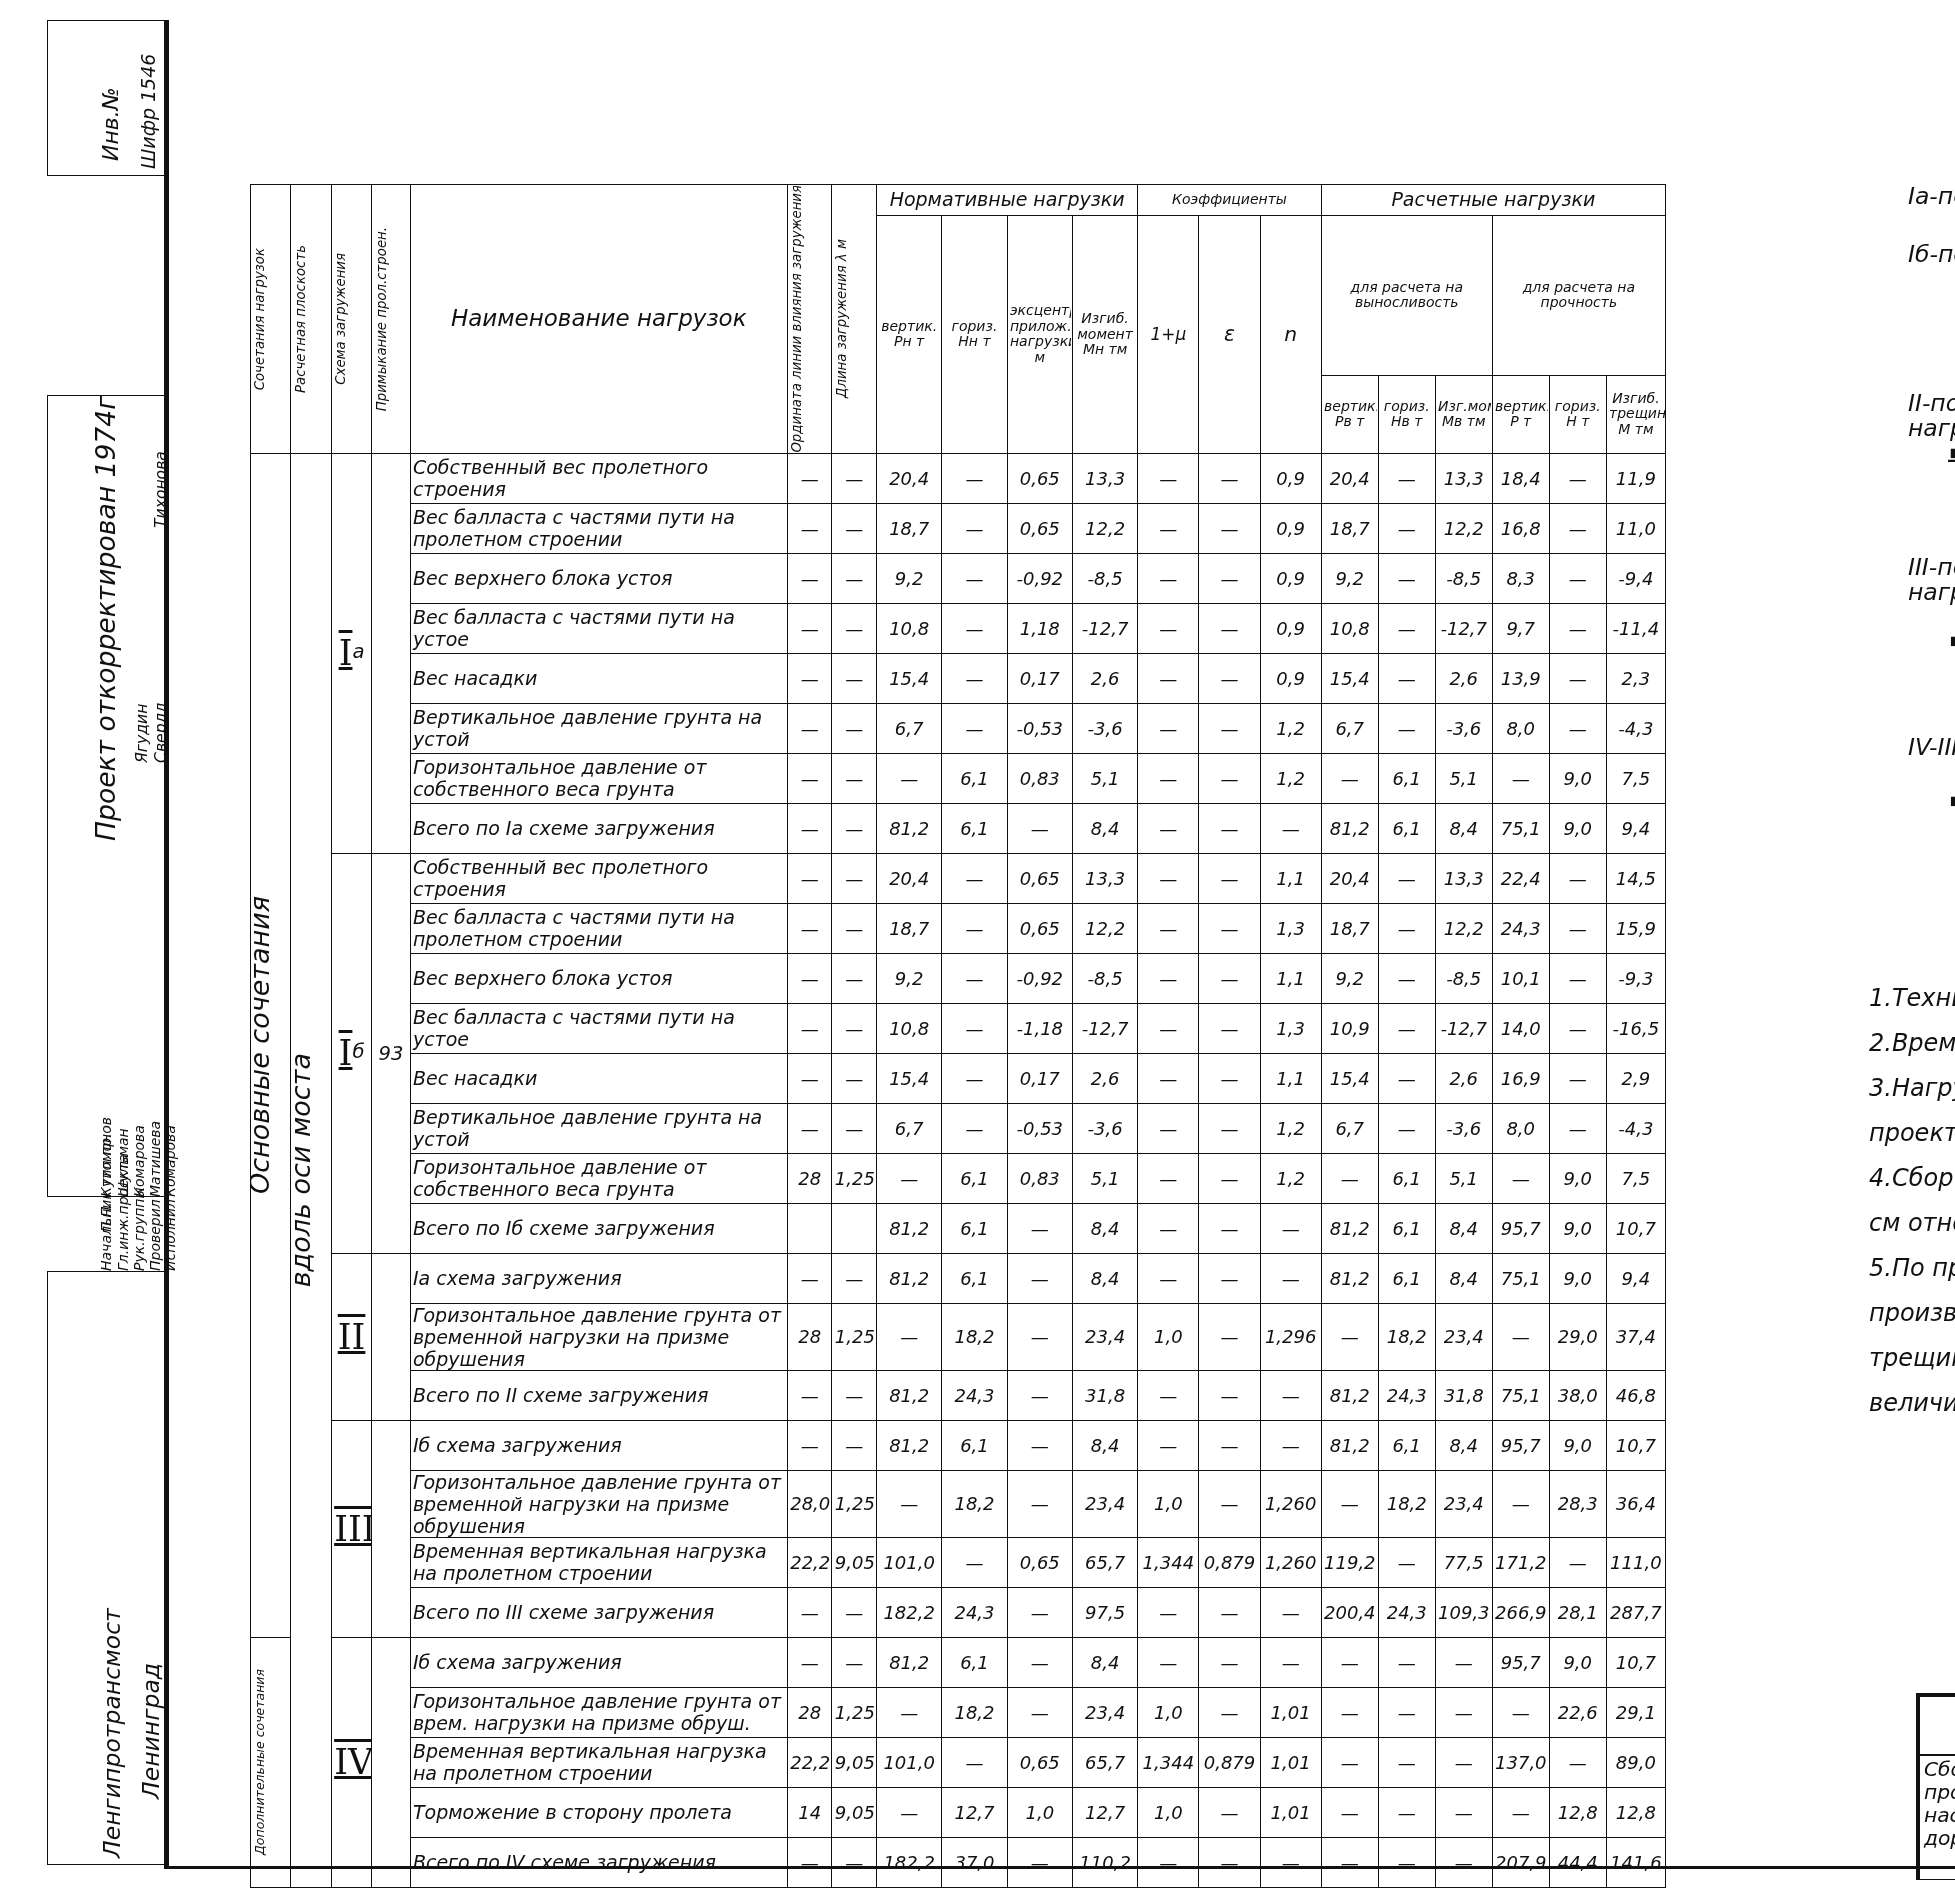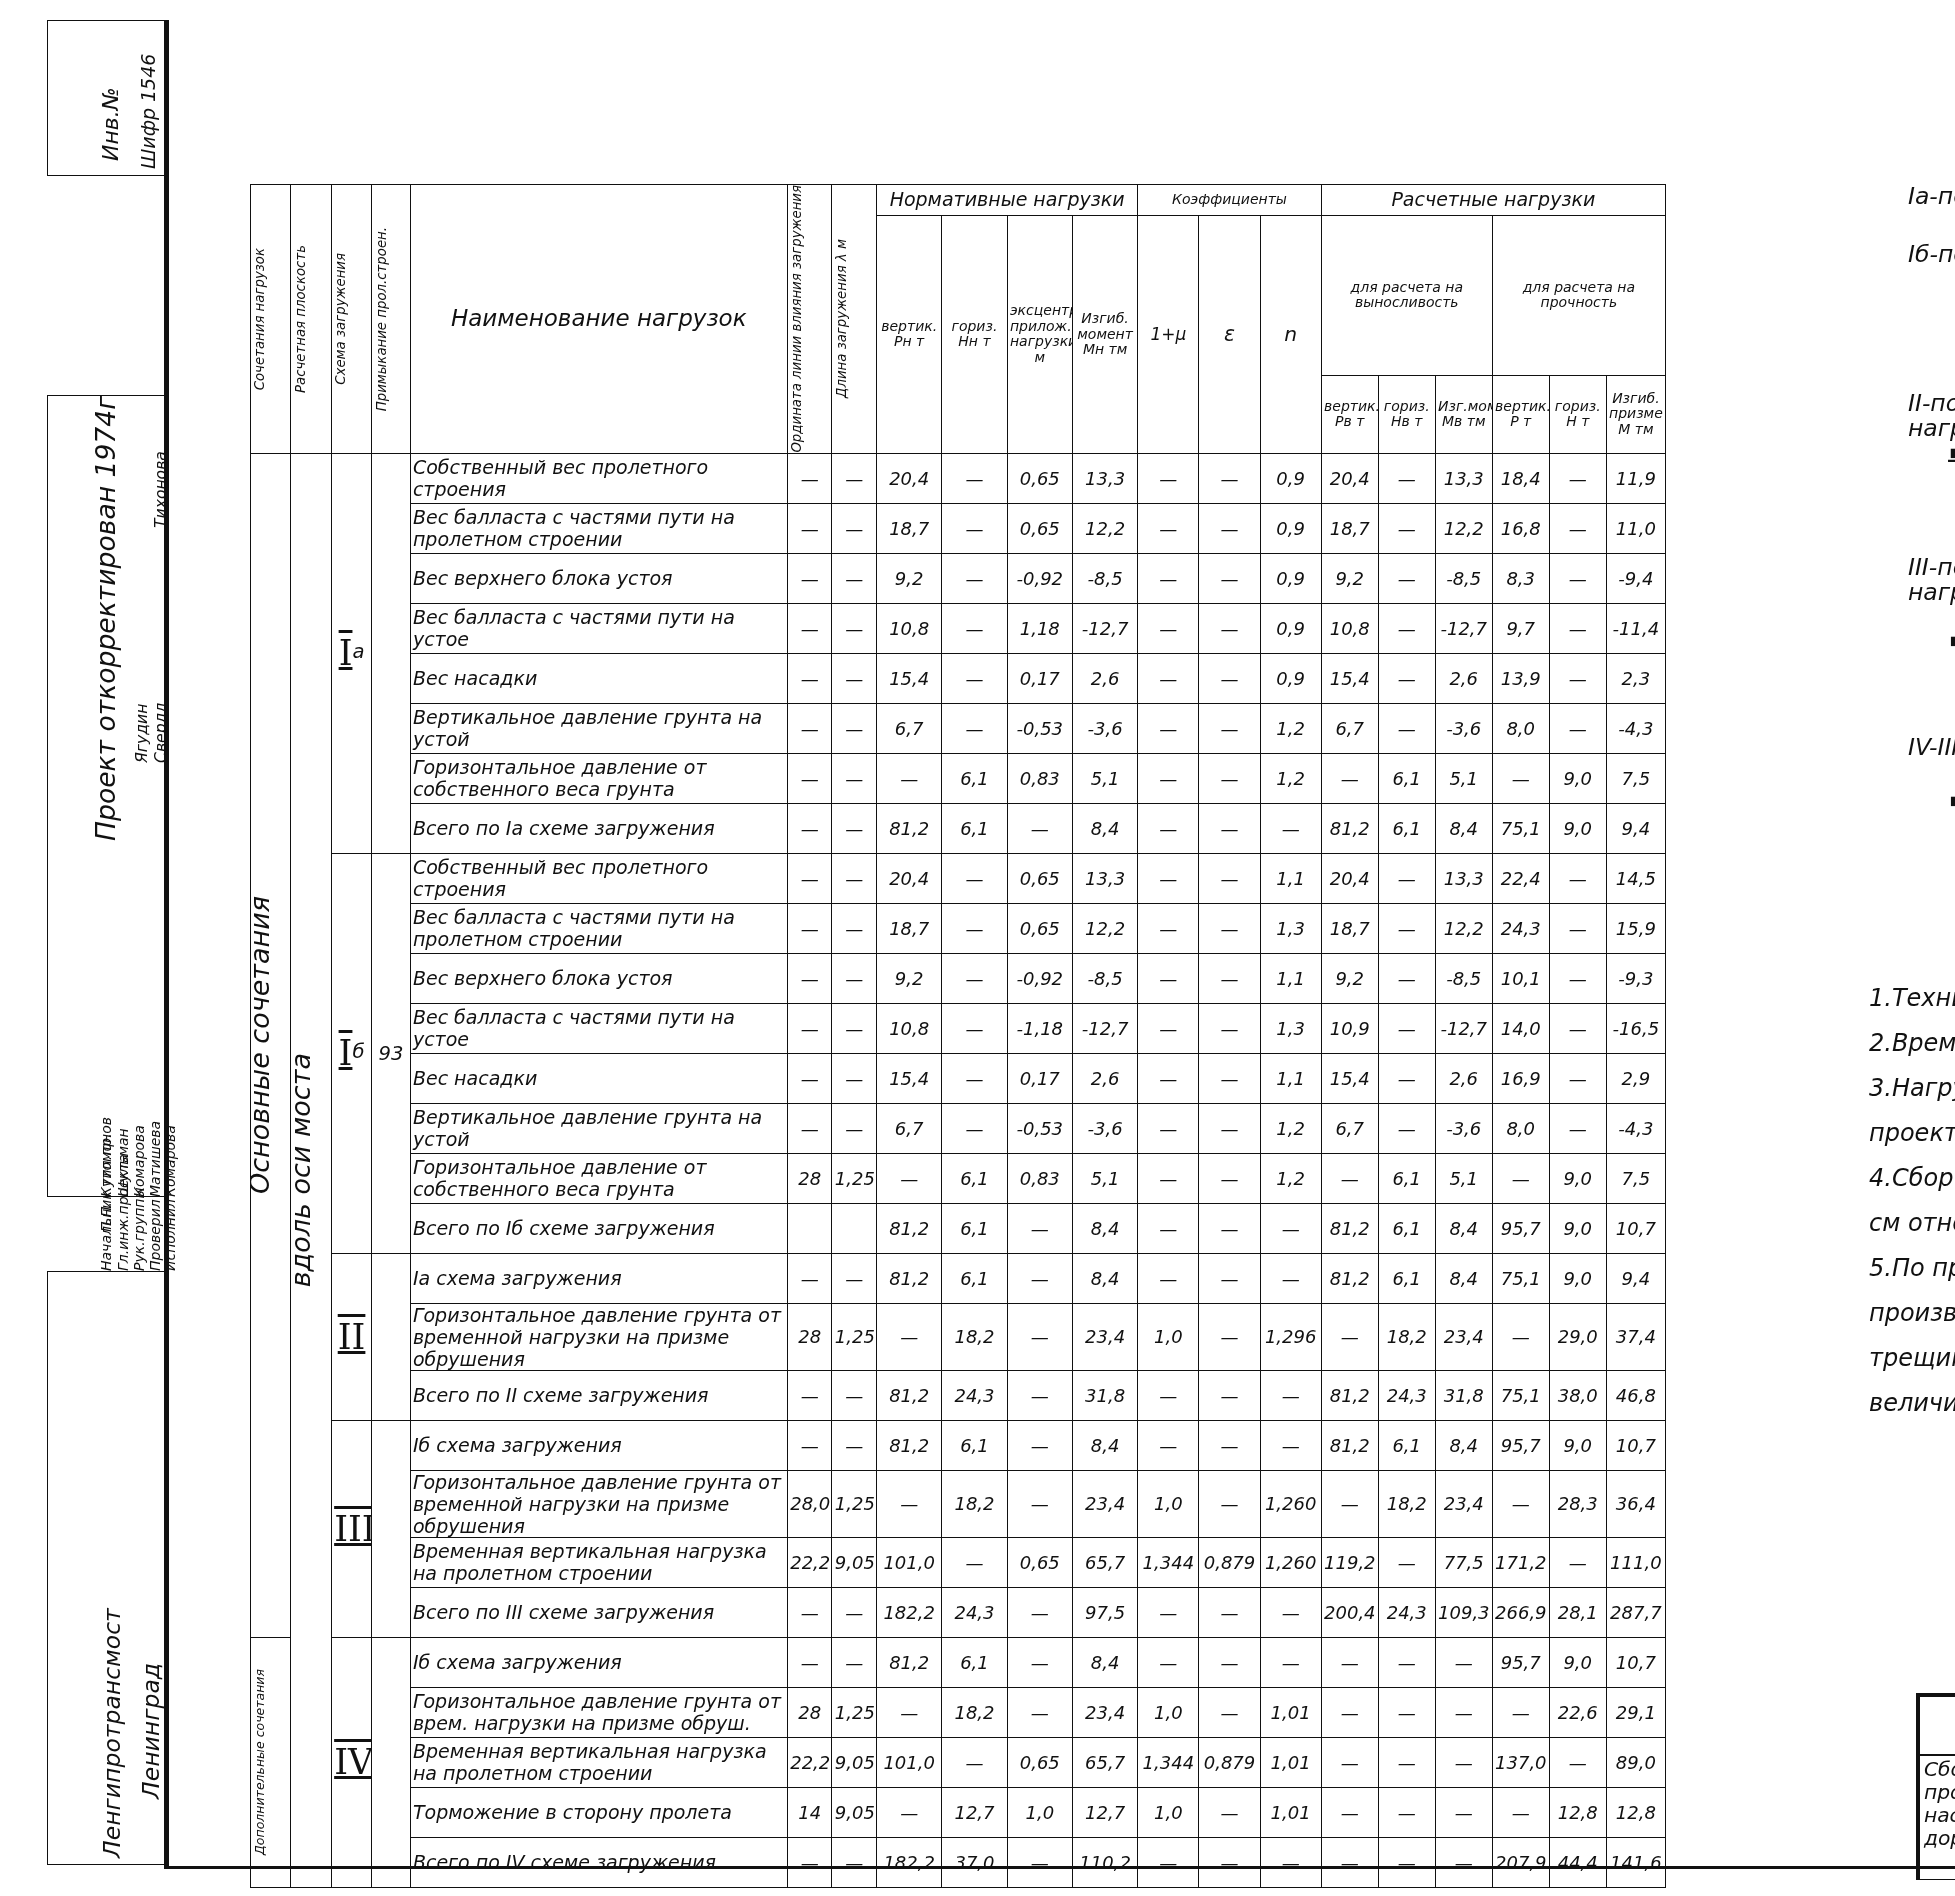--- a/index.html
+++ b/index.html
@@ -3,21 +3,21 @@
 <meta charset="utf-8">
 <style>
   html,body{margin:0;padding:0;background:#fff;}
   body{width:2773px;height:1896px;position:relative;overflow:hidden;
        font-family:"DejaVu Sans",sans-serif;color:#111;font-style:italic;}
   .abs{position:absolute;}
   .frame{left:164px;top:19.6px;width:2558px;height:1846px;border-left:3.1px solid #111;border-right:3.1px solid #111;border-bottom:3.1px solid #111;}
   .rot{transform-origin:left top;transform:rotate(-90deg);white-space:nowrap;}
   table.main{position:absolute;left:250px;top:184px;width:1416px;border-collapse:collapse;table-layout:fixed;}
   table.main td, table.main th{border:1.6px solid #111;padding:0 2.3px;font-weight:normal;font-size:18px;text-align:center;vertical-align:middle;overflow:hidden;}
-  table.main th{font-size:14px;line-height:15.6px;}
+  table.main th{font-size:14px;line-height:15.6px;border-radius:7px;}
   table.main td.name{text-align:left;font-size:19px;line-height:22px;}
   table.main td.grp{font-size:27px;}
   .vtext{writing-mode:vertical-rl;transform:rotate(180deg);font-size:13.3px;line-height:14px;white-space:nowrap;}
   .rn{font-family:"DejaVu Serif",serif;font-style:normal;font-size:35px;text-decoration:underline overline;}
   .scheme-text{font-size:23.5px;line-height:25px;}
   .notes{left:1869px;top:931px;width:841px;font-size:24px;line-height:45px;}
   .diagram{position:absolute;}
   .tb{position:absolute;left:1916px;top:1693px;width:806px;height:184px;border:3.1px solid #111;border-right:none;border-bottom:none;}
   .tb div{position:absolute;border:1.6px solid #111;box-sizing:border-box;font-size:20.3px;line-height:23px;padding:2.3px 3.9px;}
   .stamp{position:absolute;left:39px;top:19.6px;width:127px;height:1846px;border-right:3.9px solid #111;}
@@ -111,21 +111,21 @@
       <th rowspan="2" style="font-size:20.3px">n</th>
       <th colspan="3">для расчета на выносливость</th>
       <th colspan="3">для расчета на прочность</th>
     </tr>
     <tr style="height:78px">
       <th>вертик. Pв т</th>
       <th>гориз. Hв т</th>
       <th>Изг.мом. Mв тм</th>
       <th>вертик. P т</th>
       <th>гориз. H т</th>
-      <th>Изгиб. призме M тм</th>
+      <th>Изгиб. трещин M тм</th>
     </tr>
   </thead>
   <tbody id="tbody">
       <tr style="height: 50px;">
         <td rowspan="23" class="grp">
           <div class="vtext" style="font-size:27px">Основные сочетания</div>
         </td>
         <td rowspan="28" class="grp">
           <div class="vtext" style="font-size:27px">вдоль оси моста</div>
         </td>

